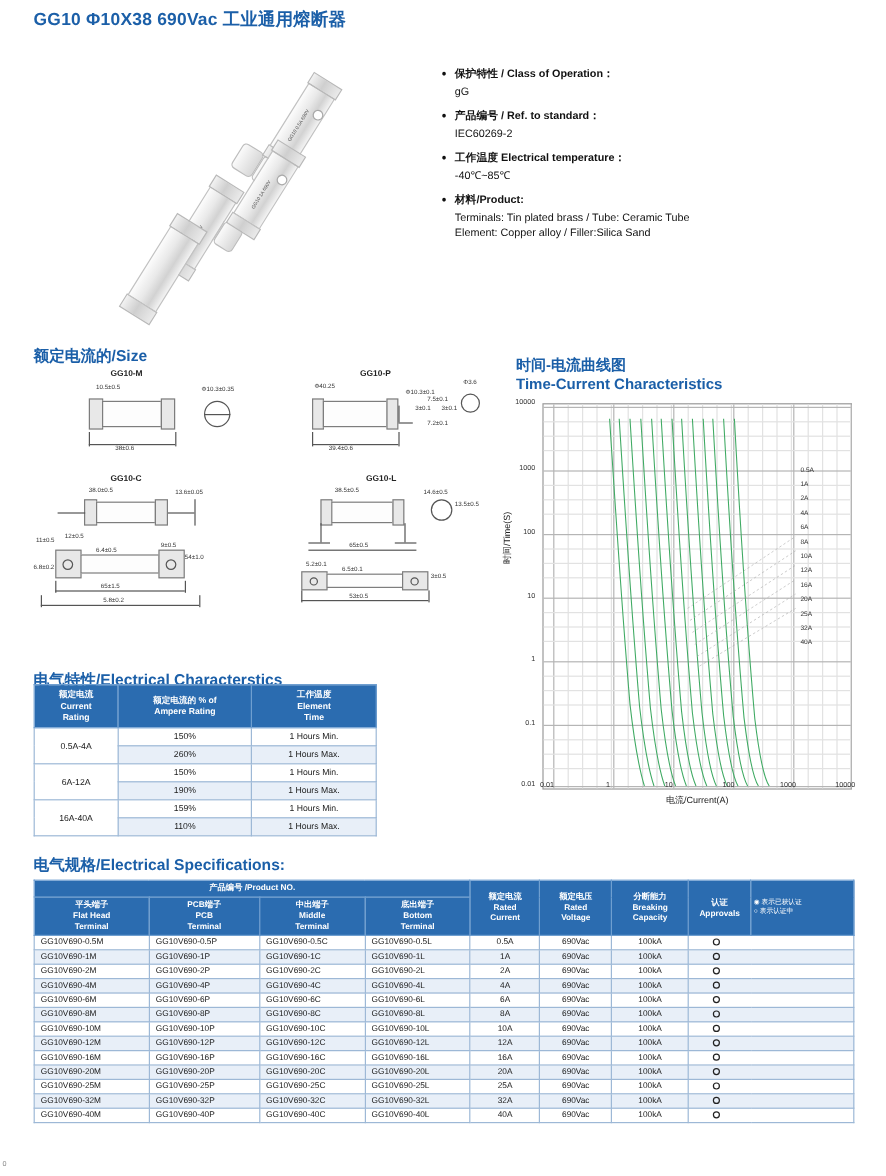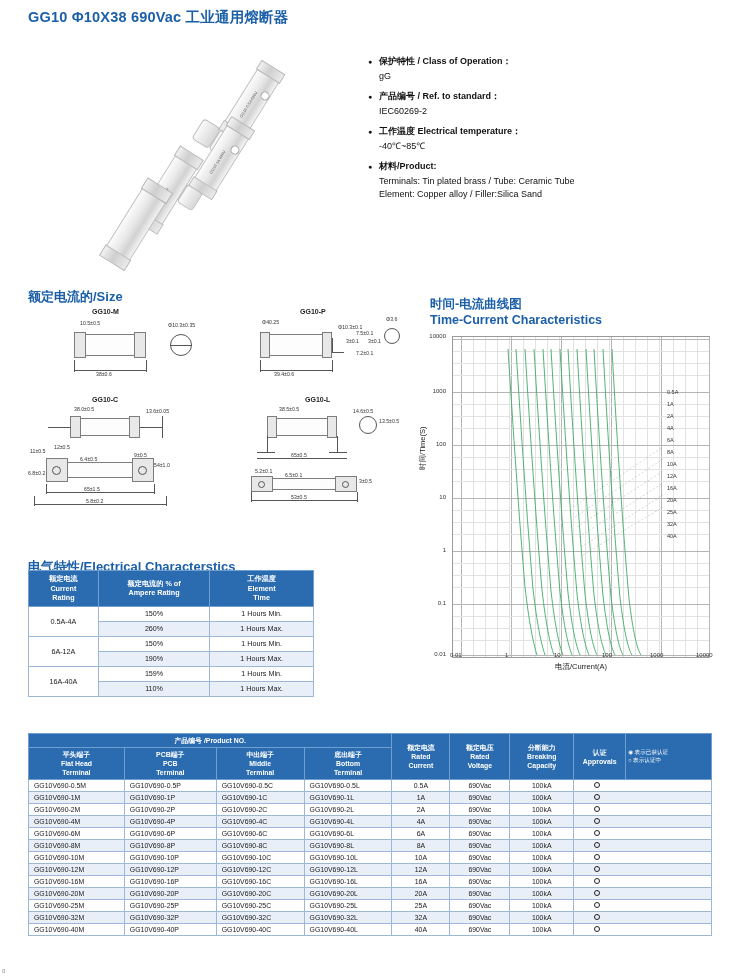--- a/index.html
+++ b/index.html
@@ -525,20 +525,21 @@
         <td>159%</td>
         <td>1 Hours Min.</td>
       </tr>
       <tr class="row-alt">
         <td>110%</td>
         <td>1 Hours Max.</td>
       </tr>
     </tbody>
   </table>
 
+  <div class="sec-title" style="left:28px; top:712px;">电气规格/Electrical Specifications:</div>
 
   <table class="spec-table">
     <thead>
       <tr>
         <th colspan="4">产品编号 /Product NO.</th>
         <th rowspan="2" style="width:58px;">
           <div>额定电流</div>
           <div>Rated</div>
           <div>Current</div>
         </th>

